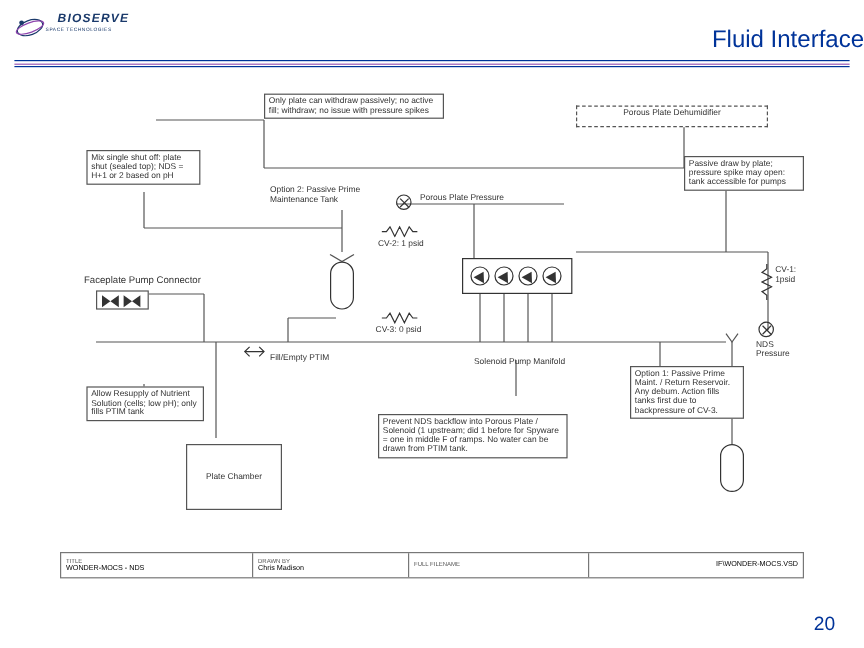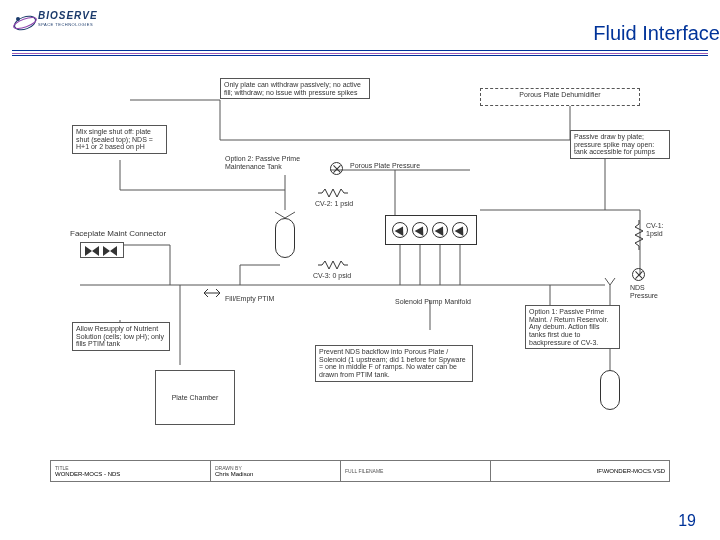--- a/index.html
+++ b/index.html
@@ -1,20 +1,20 @@
 <!DOCTYPE html>
 <html><head>
 <meta charset="utf-8">
 <style>
   * { box-sizing: border-box; margin: 0; padding: 0; }
   html, body { width: 720px; height: 540px; font-family: Arial, sans-serif; background: #fff; }
   .slide { position: relative; width: 720px; height: 540px; }
   .logo { position: absolute; left: 12px; top: 8px; width: 100px; height: 28px; }
   .logo .swoosh { position: absolute; left: 0; top: 2px; width: 26px; height: 26px; }
-  .logo .text { position: absolute; left: 26px; top: 2px; font-size: 10px; font-weight: bold; font-style: italic; letter-spacing: 1px; color: #1b3a6b; }
+  .logo .text { position: absolute; left: 36px; top: 2px; font-size: 10px; font-weight: bold; font-style: italic; letter-spacing: 1px; color: #1b3a6b; }
   .logo .sub  { position: absolute; left: 26px; top: 14px; font-size: 4px; color: #1b3a6b; letter-spacing: 0.5px; }
   .title { position: absolute; left: 0; top: 22px; width: 720px; text-align: right; color: #003399; font-size: 20px; }
   .rule-outer { position: absolute; left: 12px; top: 50px; width: 696px; height: 6px; border-top: 1px solid #003399; border-bottom: 1px solid #003399; }
   .rule-inner { position: absolute; left: 12px; top: 53px; width: 696px; height: 0; border-top: 1px solid #9b59b6; }
   .diagram { position: absolute; left: 50px; top: 70px; width: 620px; height: 410px; font-size: 7px; color: #333; }
   .box { position: absolute; border: 1px solid #555; background: #fff; padding: 2px 3px; line-height: 1.1; }
   .dashbox { border-style: dashed; }
   .label { position: absolute; line-height: 1.1; }
   .circx { width: 13px; height: 13px; border: 1px solid #333; border-radius: 50%; position: absolute; }
   .circx::before, .circx::after { content: ""; position: absolute; left: 50%; top: 50%; width: 10px; height: 1px; background: #333; transform-origin: center; }
@@ -119,21 +119,21 @@
       </svg>
   <div class="label" style="left:596px; top:152px;">CV-1: 1psid</div>
 
   <div class="box" style="left:335px; top:145px; width:92px; height:30px; border-color:#333;"></div>
   <div class="pump" style="left:342px; top:152px;"></div>
   <div class="pump" style="left:362px; top:152px;"></div>
   <div class="pump" style="left:382px; top:152px;"></div>
   <div class="pump" style="left:402px; top:152px;"></div>
   <div class="label" style="left:345px; top:228px;">Solenoid Pump Manifold</div>
 
-  <div class="label" style="left:20px; top:160px; font-size:8px;">Faceplate Maint Connector</div>
+  <div class="label" style="left:20px; top:160px; font-size:8px;">Faceplate Pump Connector</div>
   <div class="box" style="left:30px; top:172px; width:44px; height:16px;">
     <div class="valve-tri" style="left:4px; top:3px;"></div>
     <div class="valve-tri" style="left:22px; top:3px;"></div>
   </div>
 
   <div class="label" style="left:175px; top:225px;">Fill/Empty PTIM</div>
   <svg style="position:absolute; left:150px; top:218px; width:24px; height:10px;" viewBox="0 0 24 10">
         <polyline points="4,5 20,5" stroke="#333" fill="none"></polyline>
         <polyline points="8,1 4,5 8,9" stroke="#333" fill="none"></polyline>
         <polyline points="16,1 20,5 16,9" stroke="#333" fill="none"></polyline>
@@ -166,15 +166,15 @@
   <div style="width:150px;">
     <span class="tb-h">FULL FILENAME</span>
     <span></span>
   </div>
   <div style="flex:1; align-items:flex-end;">
     <span class="tb-h"></span>
     <span>IF\WONDER-MOCS.VSD</span>
   </div>
 </div>
 
-<div class="pagenum">19</div>
+<div class="pagenum">20</div>
 
 </div>
 
 </body></html>

